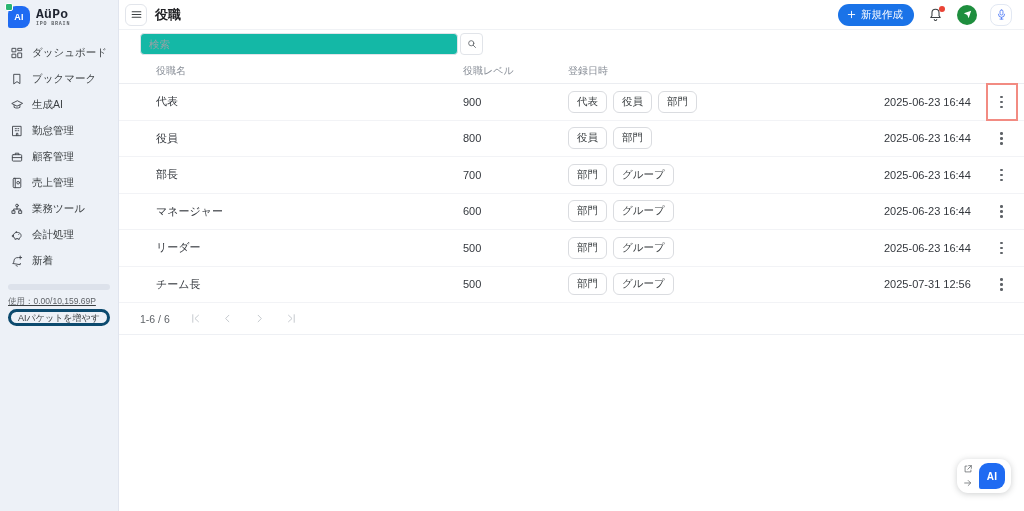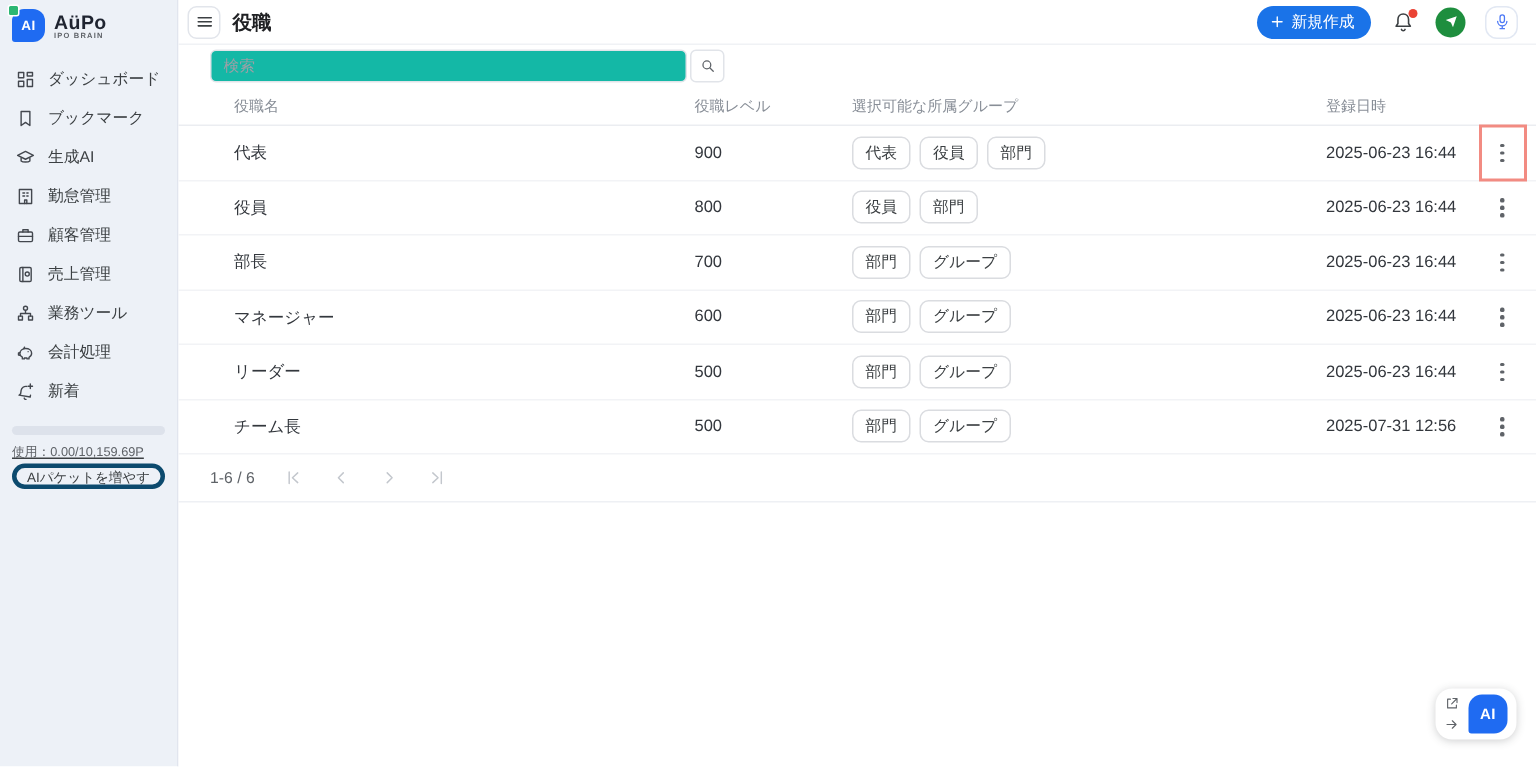--- a/index.html
+++ b/index.html
@@ -19,21 +19,21 @@
   .logo-row { display:flex; align-items:center; gap:6px; padding:6px 8px 4px 8px; height:32px; }
   .logo-bubble {
     width:22px; height:22px; background:#1f6bf2; border-radius:8px 8px 8px 2px;
     display:flex; align-items:center; justify-content:center; position:relative;
     color:#fff; font-weight:bold; font-size:9px; letter-spacing:0.3px;
   }
   .logo-badge {
     position:absolute; top:-3px; left:-3px; width:8px; height:8px;
     background:#2bb673; border-radius:2px; border:1px solid #fff;
   }
-  .wordmark-wrap { line-height:1; }
+  .wordmark-wrap { line-height:1;font-family:Liberation Mono, monospace; }
   .wordmark { font-size:13px; font-weight:bold; color:#1f2430; letter-spacing:0.3px; }
   .wordmark-sub { font-size:5px; font-weight:bold; color:#5f6368; letter-spacing:0.8px; margin-top:1px; }
 
   .nav { padding:8px 0 2px 0; }
   .nav-item {
     display:flex; align-items:center; gap:8px; height:26px; padding:0 10px;
     font-size:10.5px; color:#3c4043; cursor:pointer; white-space:nowrap;
   }
   .nav-item svg { width:14px; height:14px; flex:none; stroke:#43474e; fill:none; stroke-width:1.6; stroke-linecap:round; stroke-linejoin:round; }
 
@@ -270,21 +270,20 @@
             <circle cx="10.5" cy="10.5" r="5.2"></circle>
             <path d="M14.6 14.6 19 19"></path>
           </svg>
       </button>
     </div>
 
     <div class="table">
       <div class="grid-row thead">
         <div>役職名</div>
         <div>役職レベル</div>
-        <div>選択可能な所属グループ</div>
         <div>登録日時</div>
         <div></div>
       </div>
       <div>
   <div class="grid-row trow">
     <div>代表</div>
     <div>900</div>
     <div class="chips-cell">
               <span class="chip">代表</span>
               <span class="chip">役員</span>

